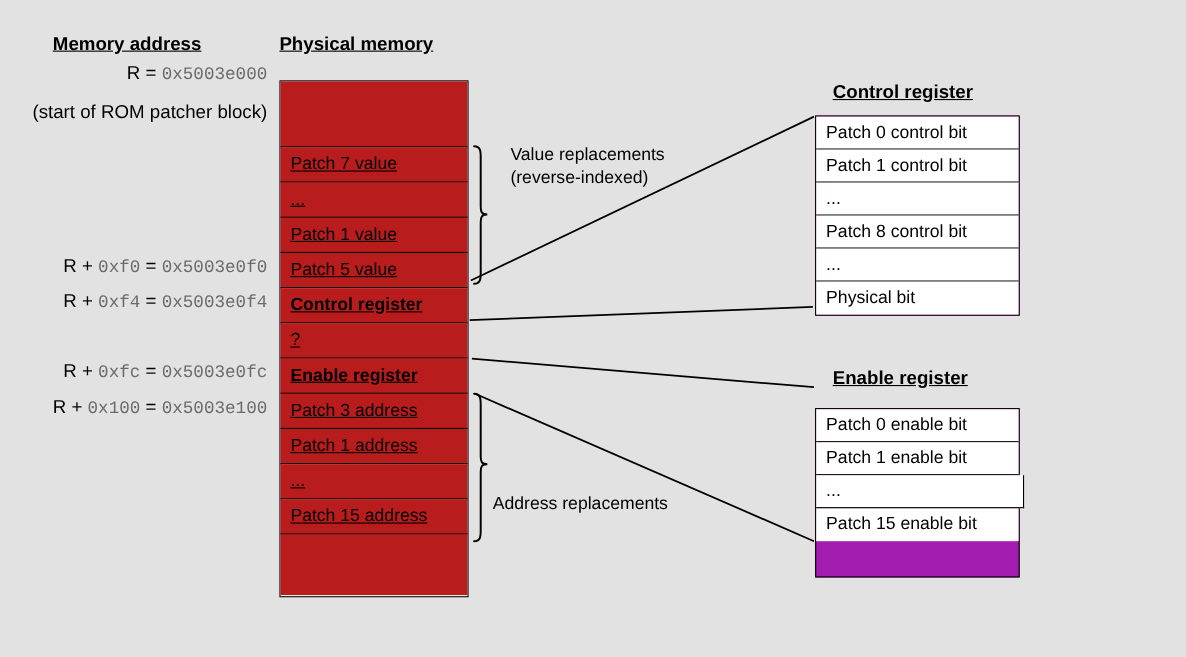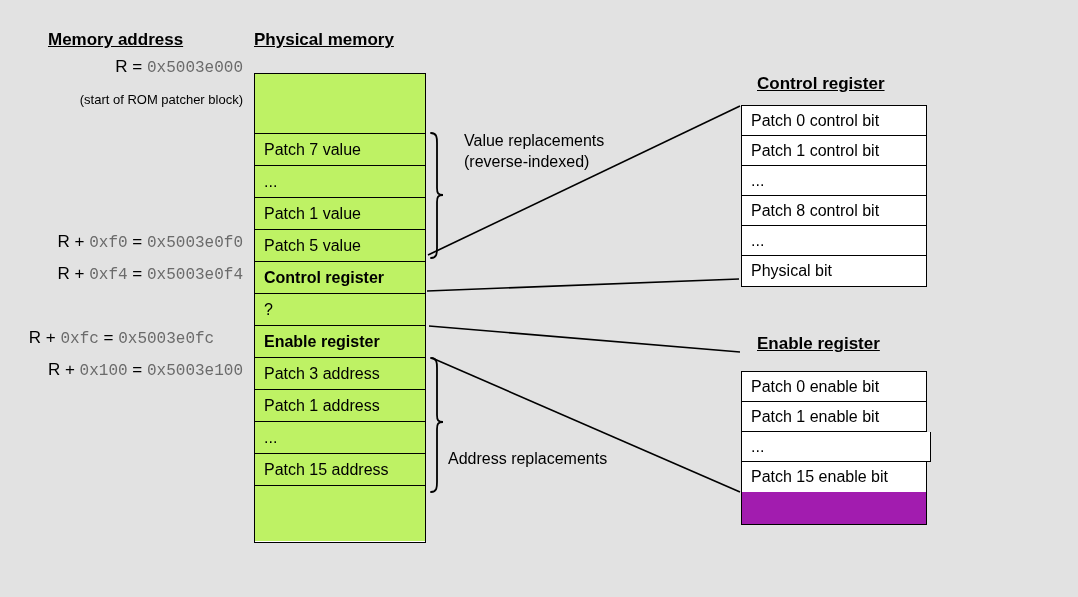--- a/index.html
+++ b/index.html
@@ -39,42 +39,43 @@
   }
   .addr-row .mono {
     font-family: "Liberation Mono", "DejaVu Sans Mono", monospace;
     font-size: 16px;
     color: #6b6b6b;
   }
   .addr-sub {
     position: absolute;
     text-align: right;
     white-space: nowrap;
-    font-size: 13px;
+    font-size: 17px;
     color: #000;
   }
   
   .memtable {
     position: absolute;
     background: #ffffff;
     border: 1.6px solid #000;
     box-sizing: border-box;
   }
   .memrow {
     position: absolute;
     left: 0;
     box-sizing: border-box;
-    background: #bef264;
+    background: #b91c1c;
     border-bottom: 1.6px solid #000;
     font-size: 16px;
     color: #000;
     display: flex;
     align-items: center;
     padding-left: 9px;
     white-space: nowrap;
+    text-decoration: underline;
   }
   .memrow.bold { font-weight: bold; }
   .memrow.blank { border-bottom: none; }
   
   .regbox {
     position: absolute;
     background: #a21caf;
     border: 1.6px solid #000;
     box-sizing: border-box;
   }
@@ -129,21 +130,21 @@
   <div class="addr-sub" style="left:0px; top:92px; width:243px;">(start of ROM patcher block)</div>
 
   <div class="addr-row" style="left:0px; top:232px; width:243px;">
     <span class="reg">R</span><span class="reg"> + </span><span class="mono">0xf0</span><span class="reg"> = </span><span class="mono">0x5003e0f0</span>
   </div>
 
   <div class="addr-row" style="left:0px; top:264px; width:243px;">
     <span class="reg">R</span><span class="reg"> + </span><span class="mono">0xf4</span><span class="reg"> = </span><span class="mono">0x5003e0f4</span>
   </div>
 
-  <div class="addr-row" style="left:0px; top:328px; width:243px;text-align:center;">
+  <div class="addr-row" style="left:0px; top:328px; width:243px;">
     <span class="reg">R</span><span class="reg"> + </span><span class="mono">0xfc</span><span class="reg"> = </span><span class="mono">0x5003e0fc</span>
   </div>
 
   <div class="addr-row" style="left:0px; top:360px; width:243px;">
     <span class="reg">R</span><span class="reg"> + </span><span class="mono">0x100</span><span class="reg"> = </span><span class="mono">0x5003e100</span>
   </div>
 
   <div class="memtable" style="left:254px; top:73px; width:172px; height:470px;">
 
     <div class="memrow blank" style="top:0px; height:60px; width:100%; border-bottom:1.6px solid #000;"></div>

